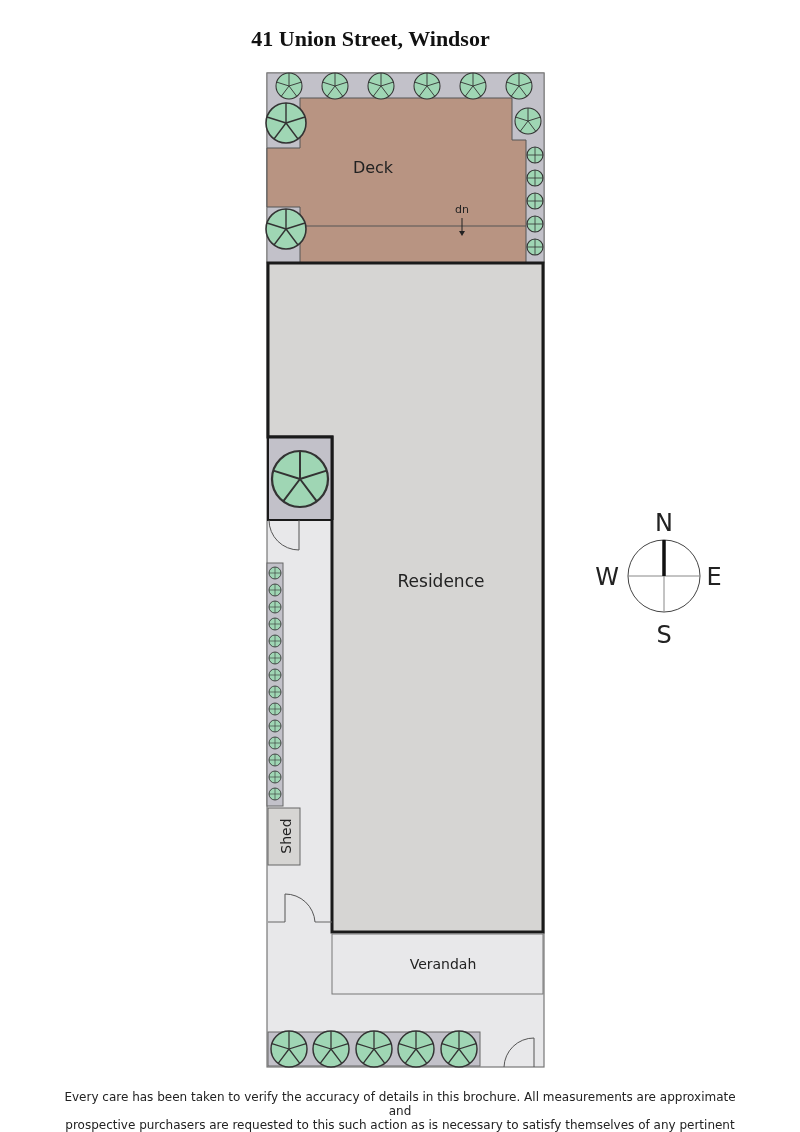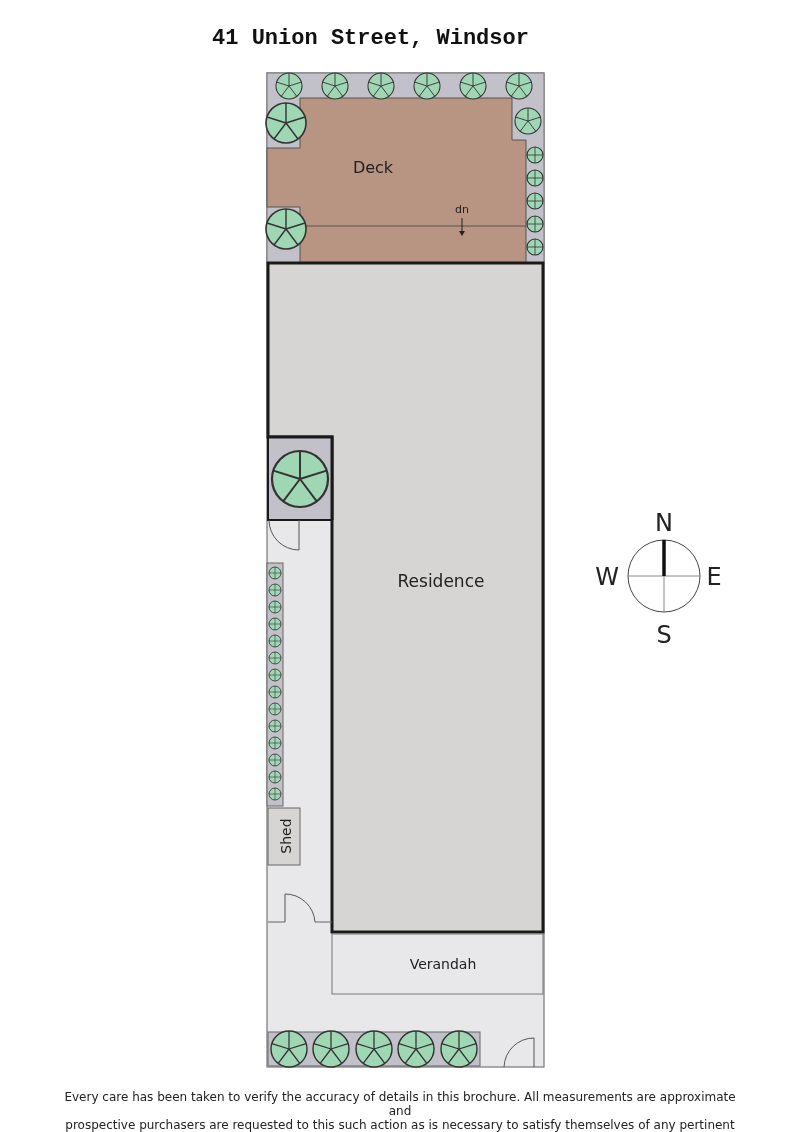--- a/index.html
+++ b/index.html
@@ -1,17 +1,17 @@
 <!DOCTYPE html>
 <html><head>
 <meta charset="utf-8">
 <style>
   html,body{margin:0;padding:0;background:#fff;}
   body{width:800px;height:1132px;position:relative;overflow:hidden;font-family:"Liberation Sans",sans-serif;}
-  .title{position:absolute;left:0;top:26px;width:741px;text-align:center;font-family:Liberation Mono, monospace;font-weight:bold;font-size:22px;color:#111;}
+  .title{position:absolute;left:0;top:26px;width:741px;text-align:center;font-family:Liberation Serif, serif;font-weight:bold;font-size:22px;color:#111;}
   svg{position:absolute;left:0;top:0;}
   .lbl{font-family:"DejaVu Sans",sans-serif;fill:#222;}
   .disclaimer{position:absolute;left:60px;top:1090px;width:680px;text-align:center;font-family:"DejaVu Sans",sans-serif;font-size:12px;line-height:14px;color:#222;}
 </style>
 </head>
 <body>
 
 <div class="title">41 Union Street, Windsor</div>
 
 <svg width="800" height="1132" viewBox="0 0 800 1132">

